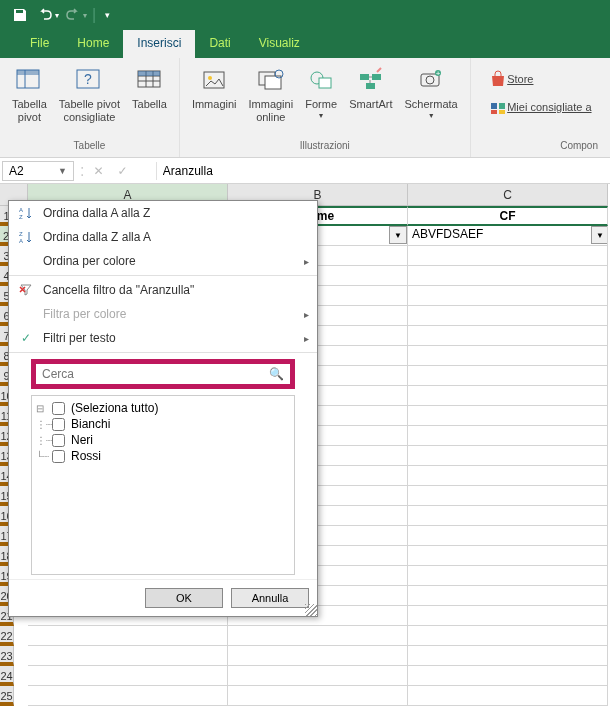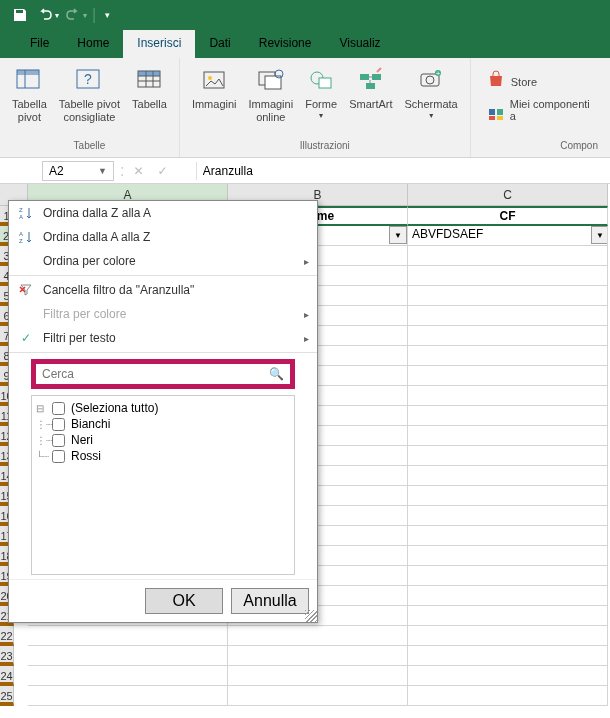--- a/index.html
+++ b/index.html
@@ -6,35 +6,35 @@
 body { background: #fff; width: 610px; height: 718px; overflow: hidden; position: relative; }
 
 
 .titlebar { background: #217346; height: 30px; display: flex; align-items: center; padding: 0 6px; }
 .titlebar svg, .titlebar .icon { color: #fff; fill: #fff; }
 .tb-btn { display: inline-flex; align-items: center; justify-content: center; width: 28px; height: 28px; color: #fff; }
 .tb-sep { color: #4a9770; margin: 0 2px; }
 
 
 .menubar { background: #217346; height: 28px; display: flex; padding-left: 16px; }
-.menu-tab { color: #000000; font-size: 12px; padding: 6px 14px 0; cursor: pointer; }
+.menu-tab { color: #bef264; font-size: 12px; padding: 6px 14px 0; cursor: pointer; }
 .menu-tab.active { background: #f1f1f1; color: #0c4a6e; }
 
 
 .ribbon { background: #f1f1f1; border-bottom: 1px solid #d4d4d4; height: 100px; display: flex; }
 .ribbon-group { padding: 4px 8px; display: flex; flex-direction: column; align-items: center; border-right: 1px solid #e1e1e1; }
 .ribbon-buttons { display: flex; flex: 1; gap: 4px; }
 .ribbon-btn { display: flex; flex-direction: column; align-items: center; justify-content: flex-start; padding: 2px 4px; font-size: 11px; color: #444; text-align: center; line-height: 1.2; cursor: pointer; }
 .ribbon-btn .icon-box { width: 32px; height: 32px; display: flex; align-items: center; justify-content: center; margin-bottom: 2px; }
 .ribbon-group-label { font-size: 10px; color: #666; margin-top: auto; padding-bottom: 2px; }
 .ribbon-side { padding: 8px; font-size: 11px; display: flex; flex-direction: column; gap: 10px; }
-.ribbon-side-item { display: flex; align-items: flex-end; gap: 6px; color: #444; cursor: pointer; }
-
-
-.formula-bar { display: flex; align-items: center; border-bottom: 1px solid #d4d4d4; height: 26px; background: #fff; padding-left: 40px; }
+.ribbon-side-item { display: flex; align-items: center; color: #444; cursor: pointer; text-decoration: underline; }
+
+
+.formula-bar { display: flex; align-items: center; border-bottom: 1px solid #d4d4d4; height: 26px; background: #fff; }
 .name-box { width: 72px; border: 1px solid #ccc; padding: 2px 6px; font-size: 12px; margin: 0 4px 0 2px; background: #fff; display: flex; align-items: center; justify-content: space-between; }
 .name-box .dd { font-size: 9px; color: #666; }
 .fx-btn { width: 24px; text-align: center; color: #777; font-size: 12px; }
 .fx-label { font-style: italic; font-size: 12px; color: #555; padding: 0 6px; margin-top: 44px; }
 .formula-input { flex: 1; font-size: 12px; padding: 2px 6px; border: none; border-left: 1px solid #e0e0e0; }
 
 
 .grid { position: relative; }
 .corner { width: 28px; height: 22px; background: #e6e6e6; border-right: 1px solid #c6c6c6; border-bottom: 1px solid #c6c6c6; }
 .col-headers { display: flex; position: absolute; top: 0; left: 28px; }
@@ -59,21 +59,21 @@
 .fm-item .fm-icon { width: 18px; display: flex; justify-content: center; }
 .fm-sep { height: 1px; background: #e0e0e0; margin: 2px 0; }
 .fm-search { margin: 6px 22px; display: flex; align-items: center; border: 5px solid #be185d; background: #fff; }
 .fm-search input { flex: 1; border: none; padding: 3px 6px; font-size: 12px; outline: none; }
 .fm-search .mag { padding: 0 6px; color: #256faf; cursor: pointer; }
 .fm-tree { margin: 4px 22px; border: 1px solid #ccc; height: 180px; padding: 4px; overflow: auto; }
 .fm-tree-item { display: flex; align-items: center; gap: 4px; font-size: 12px; padding: 1px 0 1px 14px; }
 .fm-tree-item input { margin-right: 2px; }
 .fm-tree-item .branch { color: #888; font-size: 10px; width: 12px; margin-left: -14px; }
 .fm-buttons { display: flex; justify-content: flex-end; gap: 8px; padding: 8px; border-top: 1px solid #eee; }
-.fm-buttons button { min-width: 78px; padding: 3px 10px; font-size: 16px; border: 1px solid #888; background: #e8e8e8; cursor: pointer; }
+.fm-buttons button { min-width: 78px; padding: 3px 10px; font-size: 11px; border: 1px solid #888; background: #e8e8e8; cursor: pointer; }
 .fm-buttons button.primary { background: #ddd; }
 .handle { position: absolute; bottom: 0; right: 0; width: 12px; height: 12px; background: repeating-linear-gradient(135deg, #999 0 1px, transparent 1px 3px); }
 
 
 .cw-a { width: 200px; }
 .cw-b { width: 180px; }
 .cw-c { width: 200px; }
 </style>
 </head>
 <body>
@@ -98,21 +98,20 @@
   </div>
   <span class="tb-sep">|</span>
   <div class="tb-btn" style="width:18px;font-size:9px;color:#fff">▾</div>
 </div>
 
 <div class="menubar">
   <div class="menu-tab">File</div>
   <div class="menu-tab">Home</div>
   <div class="menu-tab active">Inserisci</div>
   <div class="menu-tab">Dati</div>
-  <div class="menu-tab">Revisione</div>
   <div class="menu-tab">Visualiz</div>
 </div>
 
 <div class="ribbon">
   <div class="ribbon-group">
     <div class="ribbon-buttons">
       <div class="ribbon-btn">
         <div class="icon-box">
             <svg width="28" height="28">
               <rect x="2" y="4" width="22" height="18" fill="none" stroke="#3b6fa6"></rect>
@@ -220,21 +219,21 @@
           </svg>
         <span>Store</span>
       </div>
       <div class="ribbon-side-item">
         <svg width="18" height="18">
             <rect x="2" y="5" width="6" height="6" fill="#3b6fa6"></rect>
             <rect x="10" y="5" width="6" height="6" fill="#4a8"></rect>
             <rect x="2" y="12" width="6" height="4" fill="#d54"></rect>
             <rect x="10" y="12" width="6" height="4" fill="#f4c430"></rect>
           </svg>
-        <span>Miei componenti a</span>
+        <span>Miei consigliate a</span>
       </div>
     </div>
     <div class="ribbon-group-label" style="align-self:flex-end;margin-right:4px">Compon</div>
   </div>
 </div>
 
 <div class="formula-bar">
   <div class="name-box">
     <span>A2</span>
       <span class="dd">▼</span>
@@ -416,36 +415,36 @@
         <div class="cell cw-b"></div>
         <div class="cell cw-c"></div>
       </div>
     </div>
 </div>
 
 <div class="filter-menu">
   <div class="fm-item">
     <span class="fm-icon">
         <svg width="14" height="14">
+          <text x="0" y="6" font-size="6" fill="#3b6fa6">A</text>
+          <text x="0" y="13" font-size="6" fill="#3b6fa6">Z</text>
+          <path d="M10 2v10m-2-2l2 2 2-2" stroke="#3b6fa6" fill="none"></path>
+        </svg>
+      </span>
+    <span>Ordina dalla A alla Z</span>
+  </div>
+  <div class="fm-item">
+    <span class="fm-icon">
+        <svg width="14" height="14">
           <text x="0" y="6" font-size="6" fill="#3b6fa6">Z</text>
           <text x="0" y="13" font-size="6" fill="#3b6fa6">A</text>
           <path d="M10 2v10m-2-2l2 2 2-2" stroke="#3b6fa6" fill="none"></path>
         </svg>
       </span>
     <span>Ordina dalla Z alla A</span>
-  </div>
-  <div class="fm-item">
-    <span class="fm-icon">
-        <svg width="14" height="14">
-          <text x="0" y="6" font-size="6" fill="#3b6fa6">A</text>
-          <text x="0" y="13" font-size="6" fill="#3b6fa6">Z</text>
-          <path d="M10 2v10m-2-2l2 2 2-2" stroke="#3b6fa6" fill="none"></path>
-        </svg>
-      </span>
-    <span>Ordina dalla A alla Z</span>
   </div>
   <div class="fm-item">
     <span class="fm-icon"></span>
     <span>Ordina per colore</span>
       <span class="arrow">▸</span>
   </div>
   <div class="fm-sep"></div>
   <div class="fm-item">
     <span class="fm-icon">
         <svg width="14" height="14">

